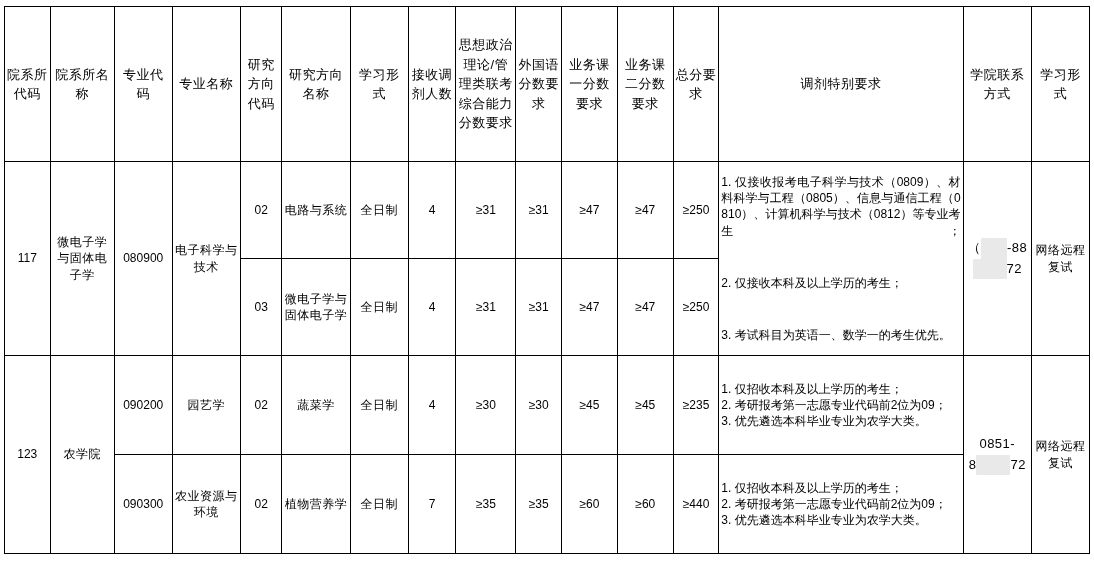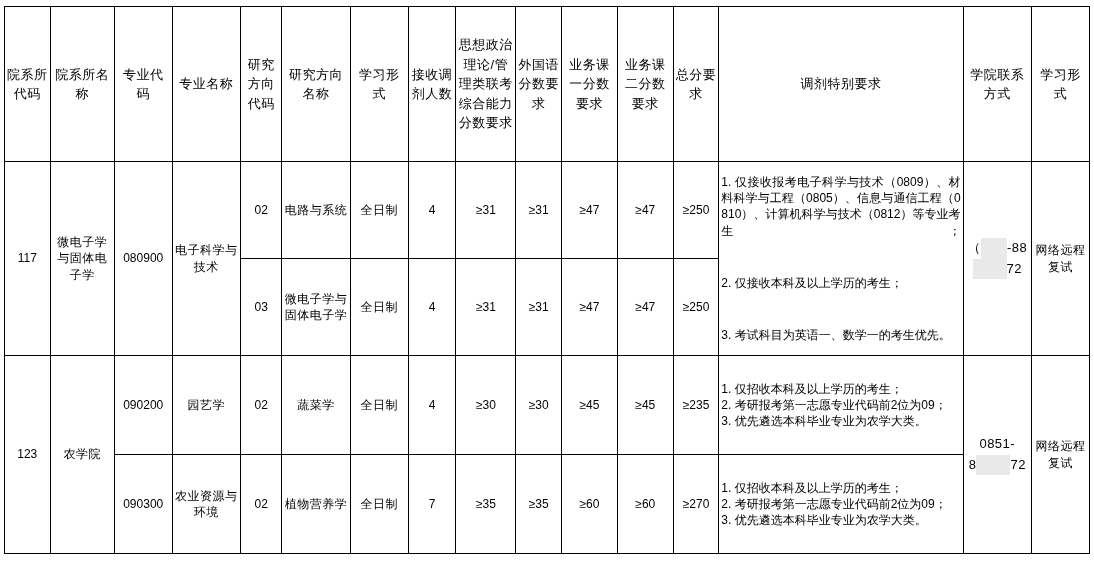--- a/index.html
+++ b/index.html
@@ -238,21 +238,21 @@
         <td class="cell small-col" style="height:94px">090300</td>
         <td class="cell vtext">农业资源与环境</td>
         <td class="cell small-col">02</td>
         <td class="cell vtext">植物营养学</td>
         <td class="cell vtext">全日制</td>
         <td class="cell small-col">7</td>
         <td class="cell small-col">≥35</td>
         <td class="cell small-col">≥35</td>
         <td class="cell small-col">≥60</td>
         <td class="cell small-col">≥60</td>
-        <td class="cell small-col">≥270</td>
+        <td class="cell small-col">≥440</td>
         <td class="req simple">
           <span class="line">1. 仅招收本科及以上学历的考生；</span>
           <span class="line">2. 考研报考第一志愿专业代码前2位为09；</span>
           <span class="line">3. 优先遴选本科毕业专业为农学大类。</span>
         </td>
       </tr>
 
     </tbody>
   </table>
 </div>

